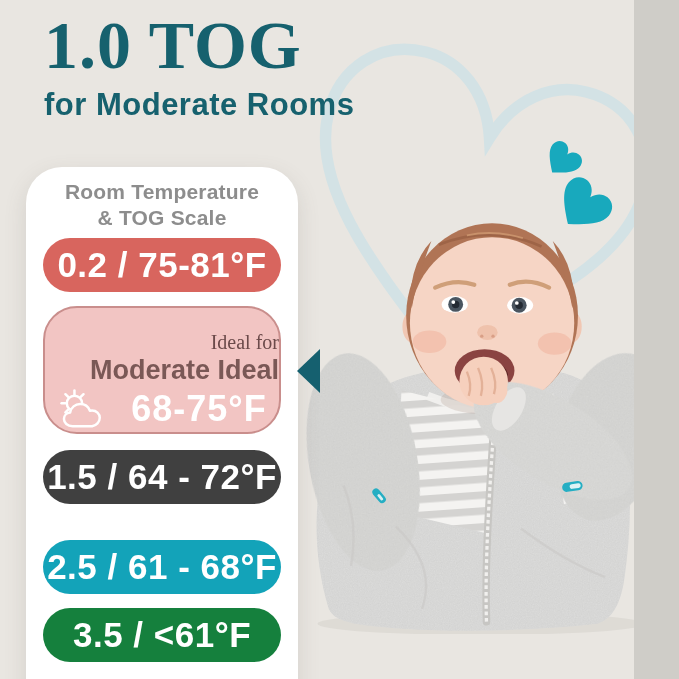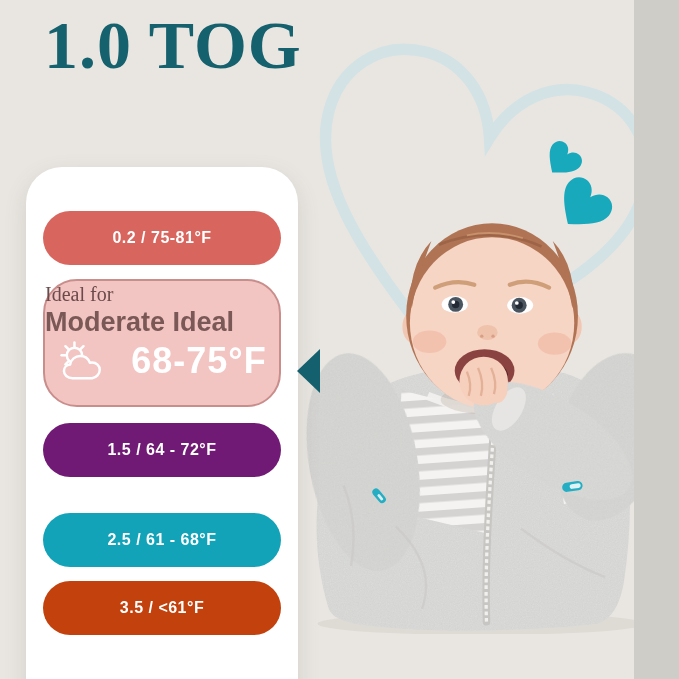--- a/index.html
+++ b/index.html
@@ -9,27 +9,27 @@
   .titles{position:absolute;left:44px;top:10px;z-index:3;}
   .titles h1{margin:0;font-family:"Liberation Serif",serif;font-weight:700;font-size:68px;
              line-height:1.05;color:#16616e;letter-spacing:1px;}
   .subtitle{margin-top:6px;font-size:31px;font-weight:700;color:#16616e;letter-spacing:.5px;}
   .card{position:absolute;left:26px;top:167px;width:272px;height:560px;background:#ffffff;
         border-radius:36px;box-shadow:0 8px 22px rgba(100,95,85,.16);z-index:2;
         padding:12px 17px 0;box-sizing:border-box;}
   .card-title{font-size:21px;font-weight:700;color:#8d8d8d;text-align:center;line-height:1.26;
               margin-bottom:6px;letter-spacing:.2px;}
   .pill{height:54px;border-radius:27px;display:flex;align-items:center;justify-content:center;
-        font-size:16px;font-weight:700;color:#fff;letter-spacing:.5px;}
+        font-size:35px;font-weight:700;color:#fff;letter-spacing:.5px;}
   .pill-red{margin-top:0;}
   .pill-seafoam{margin-top:16px;}
   .pill-cyan{margin-top:13px;}
   .pill-dark{margin-top:14px;}
   .highlight{margin-top:14px;height:128px;border-radius:34px;border:2.5px solid #c98e8c;
-             box-sizing:border-box;text-align:left;padding-top:2px;}
+             box-sizing:border-box;text-align:right;padding-top:23px;}
   .ideal{font-family:"Liberation Serif",serif;font-size:20px;color:#6b4a4a;}
   .room{font-size:27px;font-weight:700;color:#7a5856;margin-top:1px;}
   .temp-row{display:flex;align-items:center;justify-content:center;gap:20px;margin-top:2px;}
   .temp{font-size:36px;font-weight:700;color:#fff;letter-spacing:1px;}
   .wicon{width:54px;height:42px;}
   .pointer{position:absolute;left:297px;top:349px;width:0;height:0;z-index:2;
            border-top:22px solid transparent;border-bottom:22px solid transparent;
            border-right:23px solid #15606f;}
 </style>
 </head>
@@ -116,25 +116,27 @@
 
       <path d="M 424,564 Q 468,606 452,652 M 558,566 Q 606,602 648,618 M 368,520 Q 384,560 376,606" stroke="#c8c7c4" stroke-width="2.5" fill="none" opacity="0.55"></path>
     </g>
 
     <path d="M 0,-26 C -5,-42 -17,-50 -29,-50 C -46,-50 -57,-37 -57,-21 C -57,4 -31,26 0,50 C 31,26 57,4 57,-21 C 57,-37 46,-50 29,-50 C 17,-50 5,-42 0,-26 Z" transform="translate(602,172) rotate(40) scale(0.33)" fill="#18a9bd"></path>
     <path d="M 0,-26 C -5,-42 -17,-50 -29,-50 C -46,-50 -57,-37 -57,-21 C -57,4 -31,26 0,50 C 31,26 57,4 57,-21 C 57,-37 46,-50 29,-50 C 17,-50 5,-42 0,-26 Z" transform="translate(624,221) rotate(40) scale(0.49)" fill="#18a9bd"></path>
   </svg>
 
   <div class="titles">
     <h1>1.0 TOG</h1>
+    <div class="subtitle">for Moderate Rooms</div>
   </div>
 
   <div class="card">
     <div class="card-title">
-      <br>
+      <span>Room Temperature</span><br>
+      <span>&amp; TOG Scale</span>
     </div>
 
     <div class="pill pill-red" style="background: rgb(216, 101, 94); color: rgb(255, 255, 255);">0.2 / 75-81°F</div>
 
     <div class="highlight" style="background: rgb(242, 197, 195); border-color: rgb(201, 142, 140);">
       <div class="ideal">Ideal for</div>
       <div class="room">Moderate Ideal</div>
       <div class="temp-row">
         <svg class="wicon" viewBox="0 0 56 44">
           <g stroke="#ffffff" stroke-width="2.6" fill="none" stroke-linecap="round">
@@ -144,19 +146,19 @@
             <path d="M8.5,6.5 L11.4,9.4"></path>
             <path d="M27.5,6.5 L24.6,9.4"></path>
             <path d="M8.5,25.5 L11.4,22.6"></path>
           </g>
           <path d="M 16,40 C 10.5,40 7,36.5 7,32.5 C 7,28.8 9.8,26 13.5,25.7 C 14.3,20.5 18.8,16.8 24,16.8 C 28.6,16.8 32.6,19.7 34.2,23.8 C 34.9,23.6 35.7,23.5 36.5,23.5 C 40.9,23.5 44.5,26.9 44.5,31.2 C 44.5,35.8 40.9,39 36.5,40 Z" fill="#f2c5c3" stroke="#ffffff" stroke-width="2.6" stroke-linejoin="round"></path>
         </svg>
         <span class="temp">68-75°F</span>
       </div>
     </div>
 
-    <div class="pill pill-seafoam" style="background: #701a75; color: rgb(255, 255, 255);">1.5 / 64 - 72°F</div>
+    <div class="pill pill-seafoam" style="background: #404040; color: rgb(255, 255, 255);">1.5 / 64 - 72°F</div>
     <div class="pill pill-cyan" style="background: rgb(19, 163, 185); color: rgb(255, 255, 255); margin-top: 36px;">2.5 / 61 - 68°F</div>
-    <div class="pill pill-dark" style="background: #c2410c; color: rgb(255, 255, 255);">3.5 / &lt;61°F</div>
+    <div class="pill pill-dark" style="background: #15803d; color: rgb(255, 255, 255);">3.5 / &lt;61°F</div>
   </div>
 
   <div class="pointer" style="border-right-color: rgb(21, 96, 111);"></div>
 </div>
 
 </body></html>

